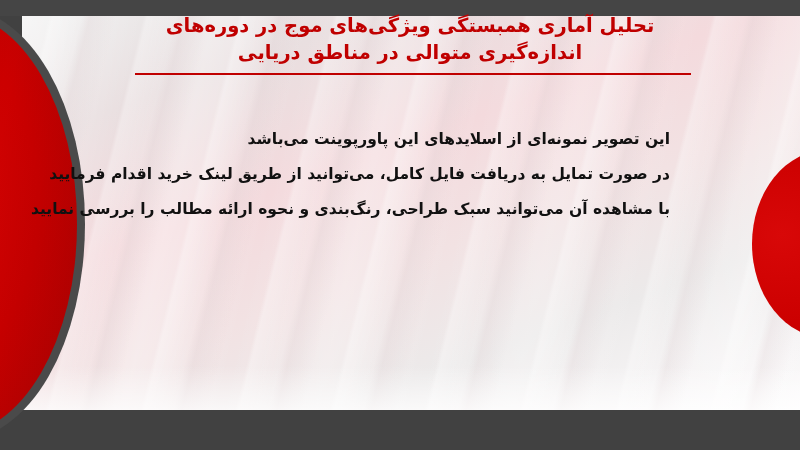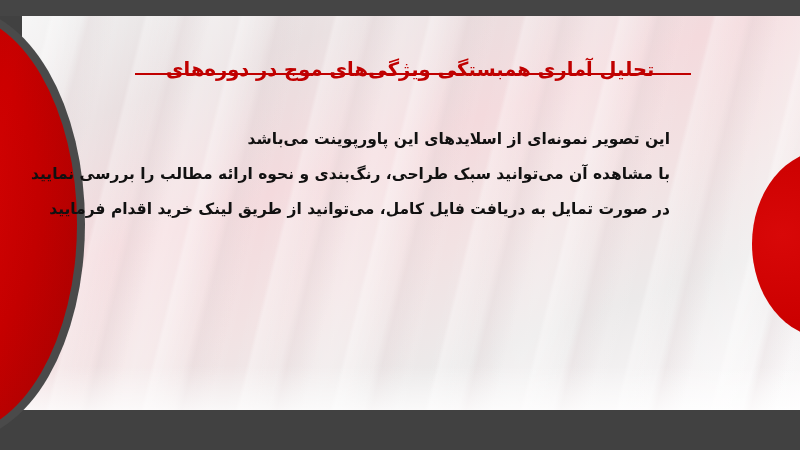--- a/index.html
+++ b/index.html
@@ -122,21 +122,20 @@
   }
 
   
   .title-wrap {
     position: absolute;
     left: 120px;
     top: 12px;
     width: 580px;
     z-index: 8;
     text-align: center;
-    margin-top: 44px;
   }
   .title-line {
     color: #c00000;
     font-size: 19.5px;
     font-weight: bold;
     line-height: 27px;
     letter-spacing: 0px;
     white-space: nowrap;
   }
   .title-rule {
@@ -180,24 +179,25 @@
   </div>
 
   <div class="right-ellipse"></div>
 
   <div class="left-ellipse-outline"></div>
   <div class="left-ellipse"></div>
   <div class="left-ellipse-shade"></div>
 
   <div class="title-wrap">
     <div class="title-line">تحلیل آماری همبستگی ویژگی‌های موج در دوره‌های</div>
+    <div class="title-line">اندازه‌گیری متوالی در مناطق دریایی</div>
   </div>
   <div class="title-rule"></div>
 
   <div class="body-wrap">
     <div class="body-line">این تصویر نمونه‌ای از اسلایدهای این پاورپوینت می‌باشد</div>
+    <div class="body-line">در صورت تمایل به دریافت فایل کامل، می‌توانید از طریق لینک خرید اقدام فرمایید</div>
     <div class="body-line">با مشاهده آن می‌توانید سبک طراحی، رنگ‌بندی و نحوه ارائه مطالب را بررسی نمایید</div>
-    <div class="body-line">در صورت تمایل به دریافت فایل کامل، می‌توانید از طریق لینک خرید اقدام فرمایید</div>
   </div>
 
   <div class="frame-bottom"></div>
 
 </div>
 
 </body></html>

